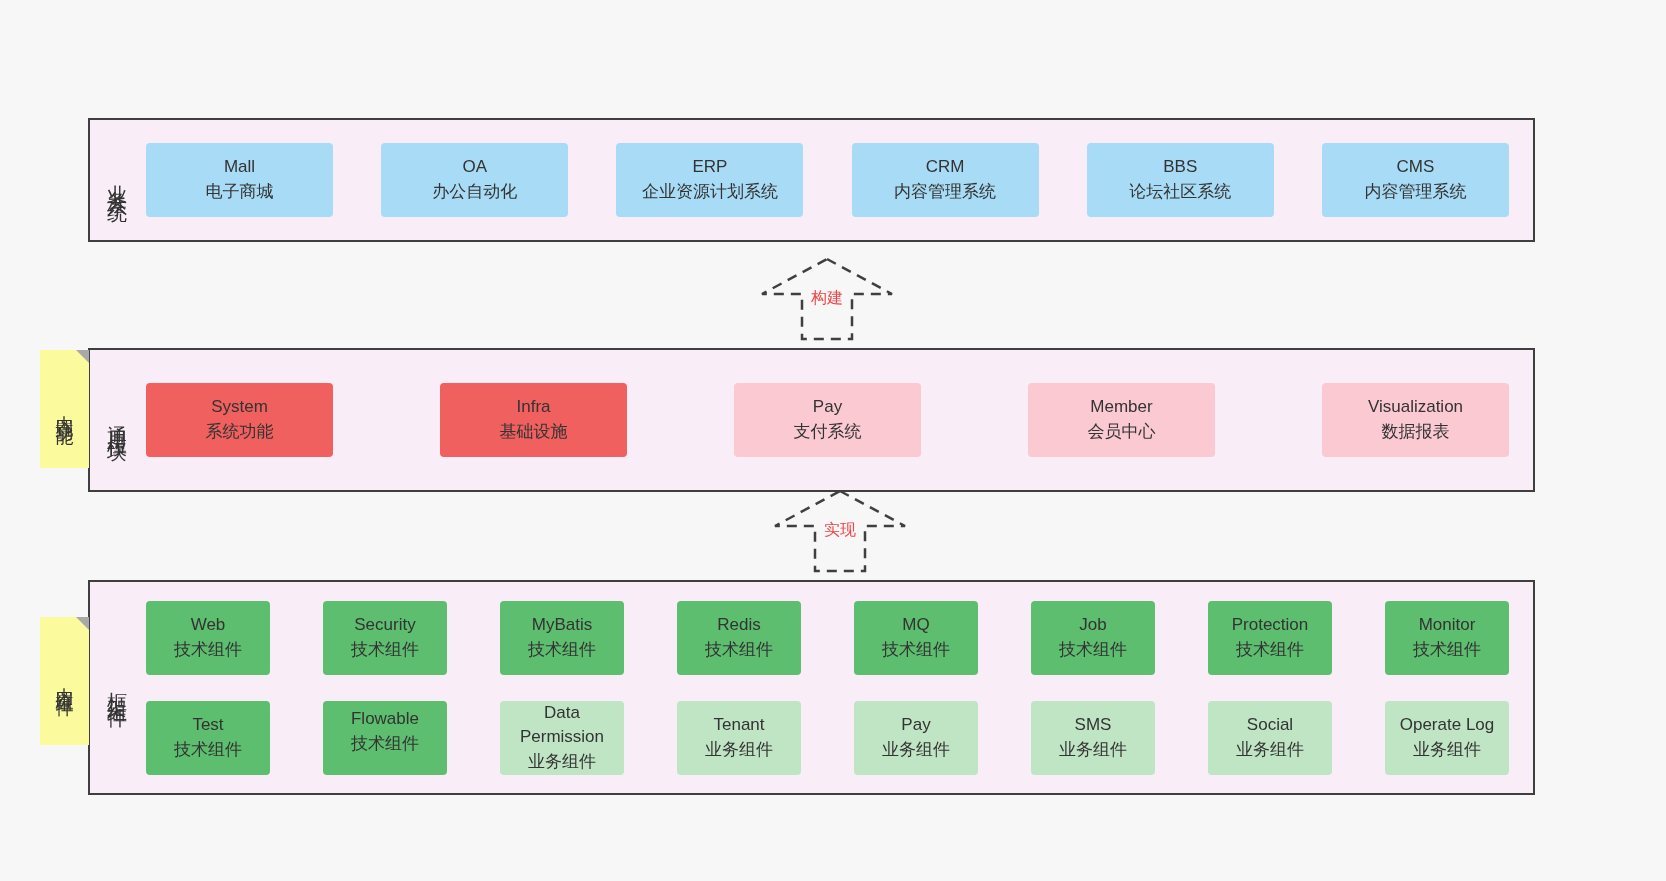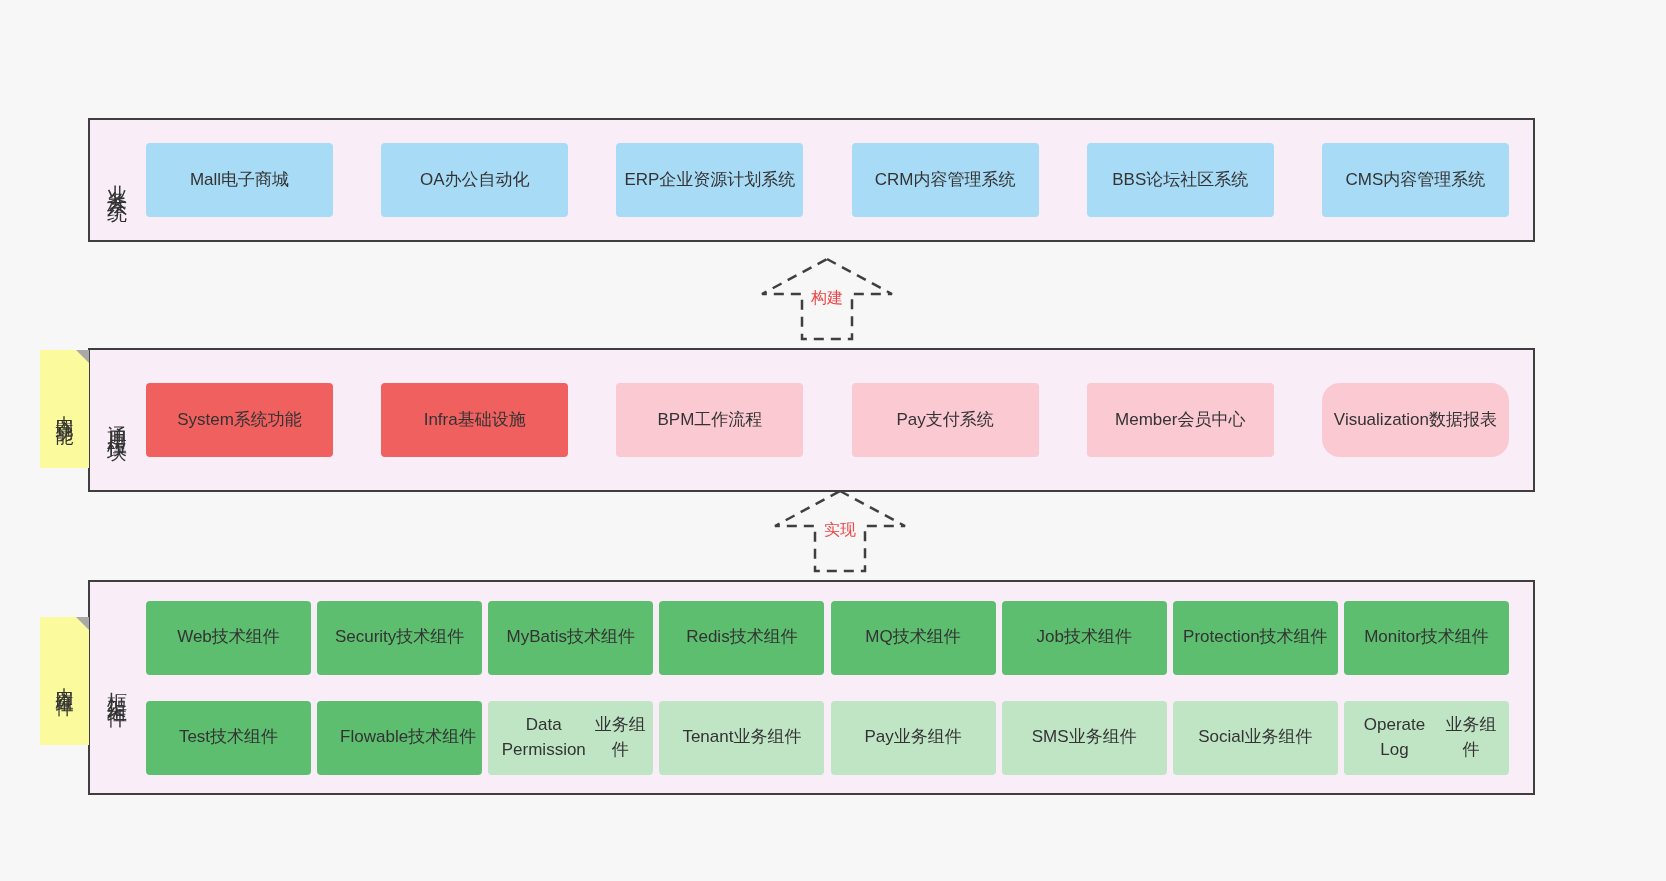--- a/index.html
+++ b/index.html
@@ -48,31 +48,31 @@
     padding-right:24px;
   }
   .row{
     display:flex;
     justify-content:space-between;
     align-items:center;
   }
   .box{
     border-radius:4px;
     display:flex;
-    flex-direction:row;
+    flex-direction:column;
     align-items:center;
     justify-content:center;
     text-align:center;
     font-size:17px;
     line-height:1.45;
     box-sizing:border-box;
     padding:18px 6px;
   }
   .box-lg{width:187px;height:74px;}
-  .box-sm{width:165px;height:74px;}
+  .box-sm{width:124px;height:74px;}
   .box-title,.box-subtitle{white-space:pre-line;}
   .note{
     position:absolute;
     left:40px;
     width:49px;
     background:var(--note-yellow,#fbfa9d);
     display:flex;
     align-items:center;
     justify-content:center;
     writing-mode:vertical-rl;
@@ -159,32 +159,28 @@
       <div class="row" id="modules-row">
           <div class="box box-lg" style="background: rgb(240, 96, 95);">
             <div class="box-title">System</div>
             <div class="box-subtitle">系统功能</div>
           </div>
           <div class="box box-lg" style="background: rgb(240, 96, 95);">
             <div class="box-title">Infra</div>
             <div class="box-subtitle">基础设施</div>
           </div>
           <div class="box box-lg" style="background: rgb(251, 201, 210);">
-            <div class="box-title">BPM</div>
-            <div class="box-subtitle">工作流程</div>
-          </div>
-          <div class="box box-lg" style="background: rgb(251, 201, 210);">
             <div class="box-title">Pay</div>
             <div class="box-subtitle">支付系统</div>
           </div>
           <div class="box box-lg" style="background: rgb(251, 201, 210);">
             <div class="box-title">Member</div>
             <div class="box-subtitle">会员中心</div>
           </div>
-          <div class="box box-lg" style="background: rgb(251, 201, 210); border-radius: 18px;">
+          <div class="box box-lg" style="background: rgb(251, 201, 210);">
             <div class="box-title">Visualization</div>
             <div class="box-subtitle">数据报表</div>
           </div>
         </div>
     </div>
   </div>
   <div class="note" id="note-modules">内置功能</div>
 
   <div class="arrow" id="arrow-implement">
     <svg viewBox="0 0 136 86">

